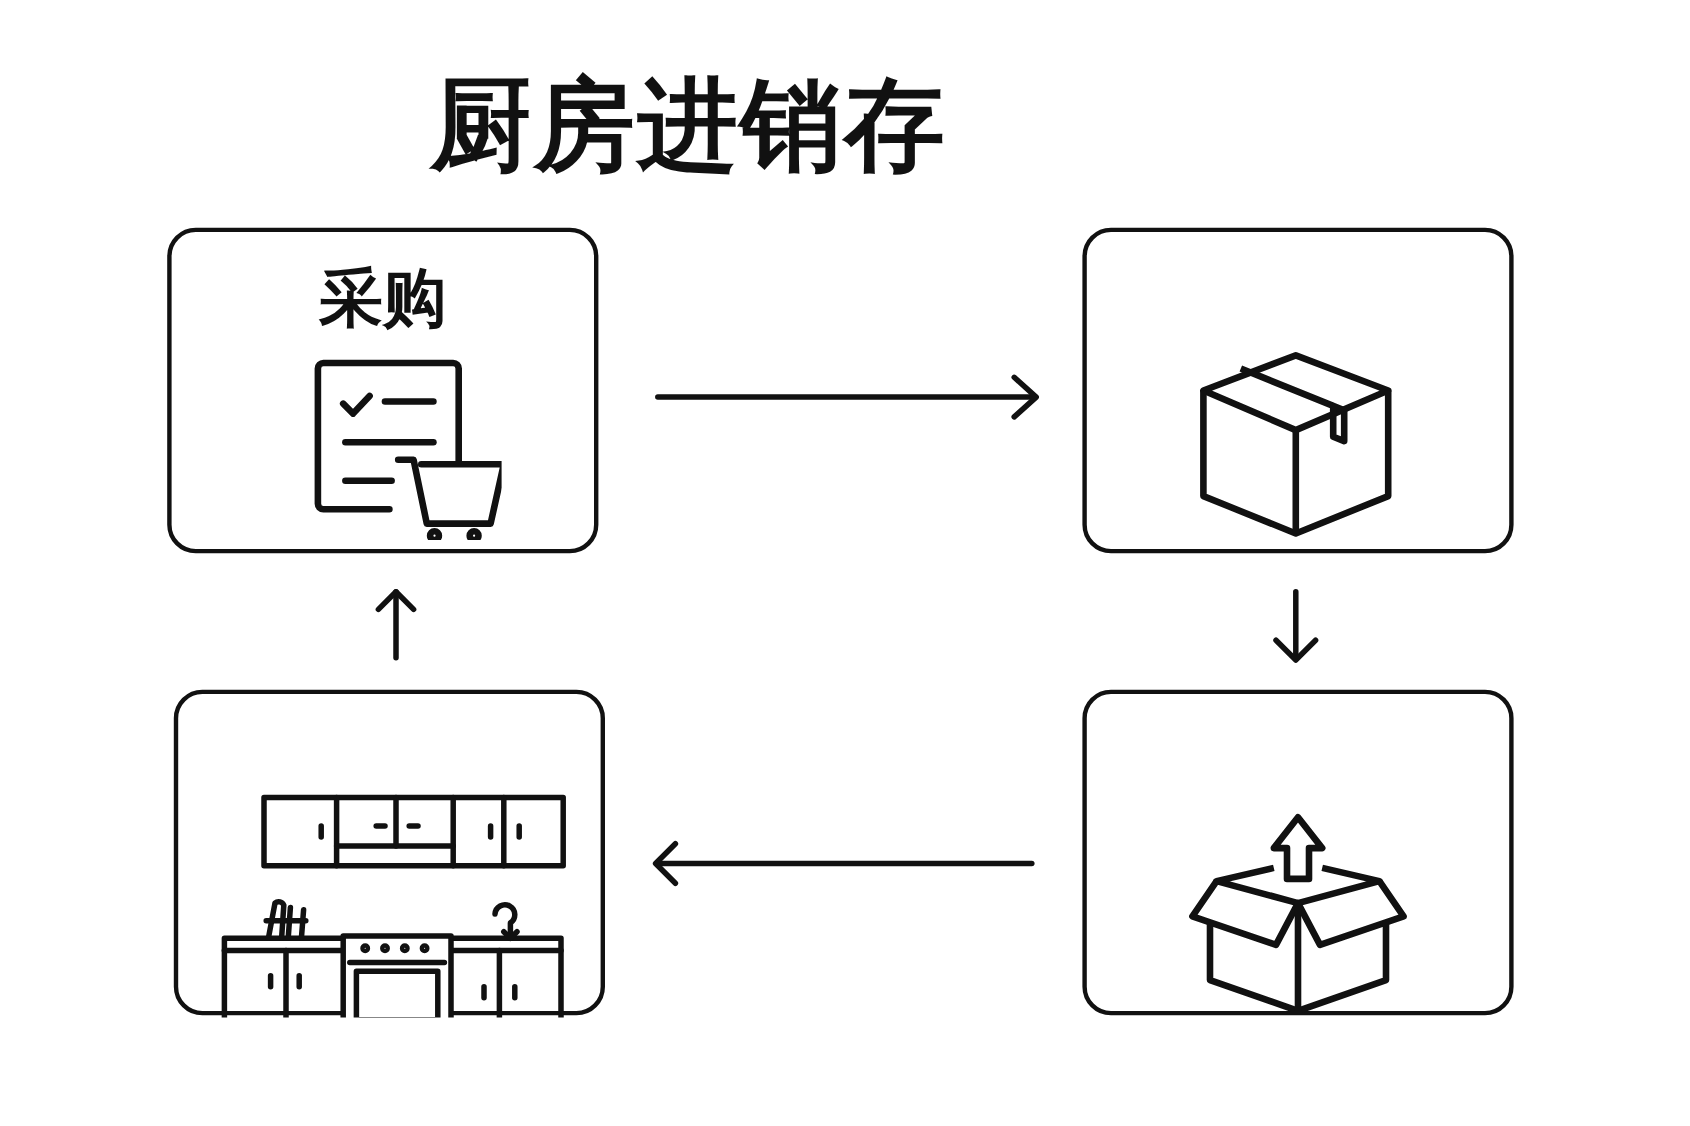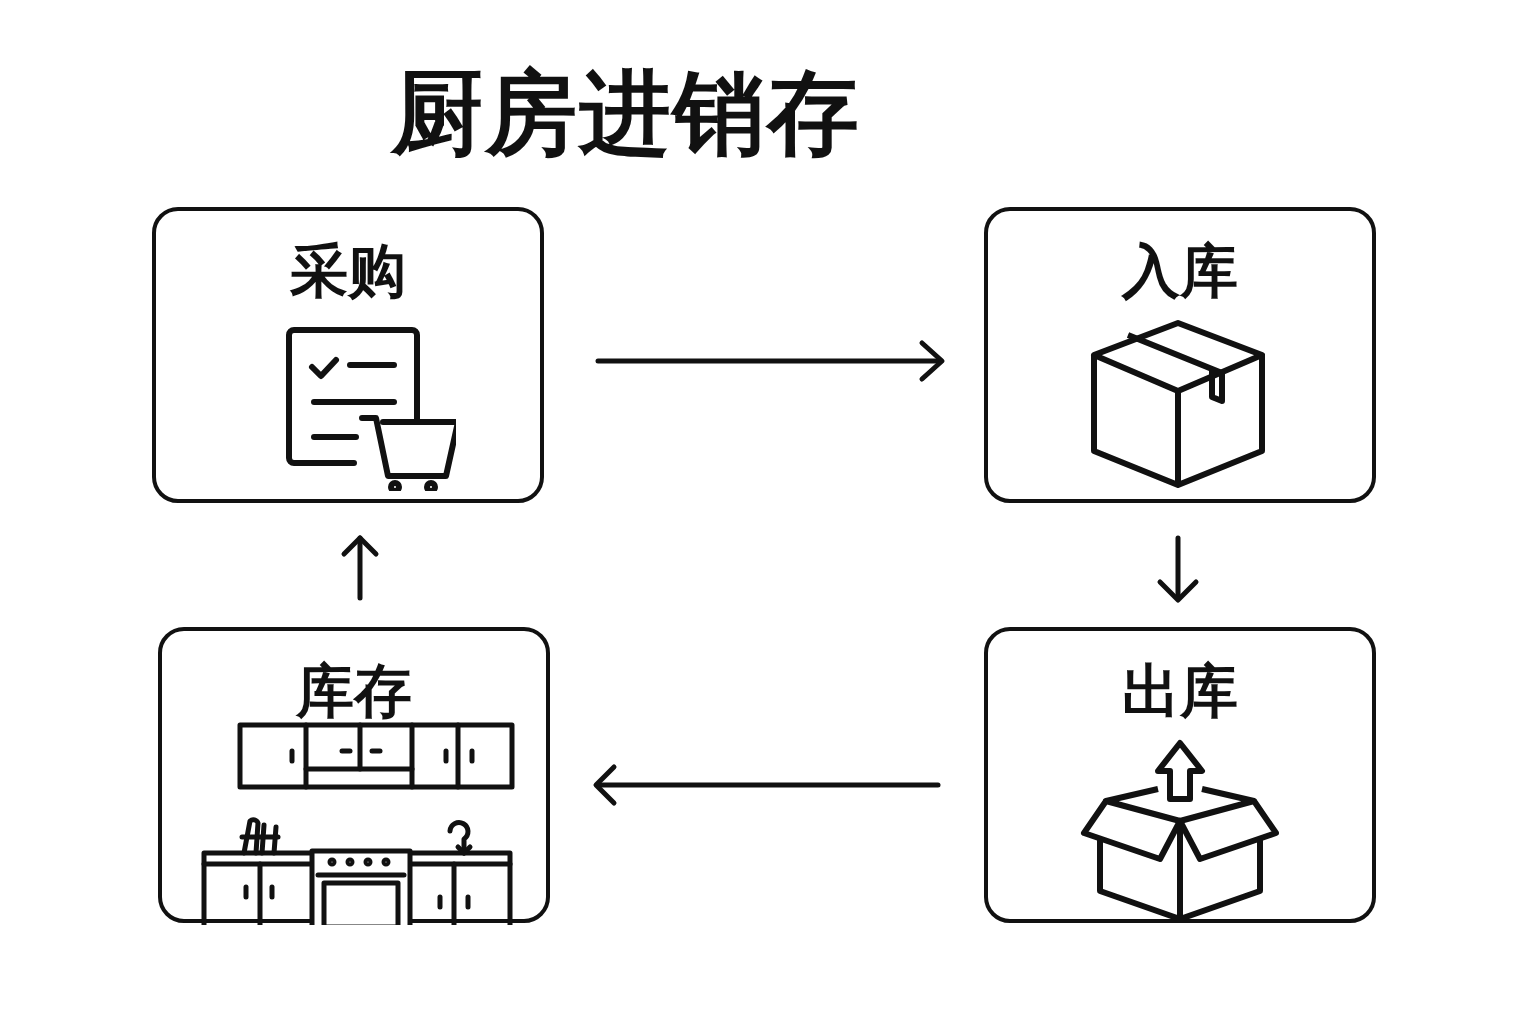--- a/index.html
+++ b/index.html
@@ -31,42 +31,39 @@
     <line x1="74" y1="46" x2="118" y2="46"></line>
     <line x1="38" y1="83" x2="118" y2="83"></line>
     <line x1="38" y1="118" x2="80" y2="118"></line>
     <path d="M86 99 h14 l12 58 h58 l12 -54 h-75"></path>
     <circle cx="119" cy="168" r="4"></circle>
     <circle cx="155" cy="168" r="4"></circle>
   </svg>
 </div>
 
 <div class="node" id="n-inbound">
-  <div class="label">入库</div>
   <svg class="icon" style="left:100px;top:108px" width="180" height="172" viewBox="0 0 180 172" fill="none" stroke="#111" stroke-width="6" stroke-linejoin="round">
     <path d="M6 36 L90 4 L174 36 L90 72 Z"></path>
     <path d="M6 36 V132 L90 166 L174 132 V36"></path>
     <line x1="90" y1="72" x2="90" y2="166"></line>
     <path d="M50 20 L134 54 V82 L124 78 V50 L40 16"></path>
   </svg>
 </div>
 
 <div class="node" id="n-outbound">
-  <div class="label">出库</div>
   <svg class="icon" style="left:90px;top:100px" width="210" height="190" viewBox="0 0 210 190" fill="none" stroke="#111" stroke-width="6" stroke-linejoin="round">
     <path d="M92 68 V40 H80 L102 12 L124 40 H112 V68 Z"></path>
     <path d="M80 58 L28 70 L102 90 L176 70 L124 58"></path>
     <path d="M28 70 L6 102 L82 128 L102 90 L122 128 L198 102 L176 70"></path>
     <path d="M22 108 V160 L102 188 L182 160 V108"></path>
     <line x1="102" y1="90" x2="102" y2="188"></line>
   </svg>
 </div>
 
 <div class="node" id="n-stock">
-  <div class="label">库存</div>
   <svg class="icon" style="left:38px;top:90px" width="316" height="204" viewBox="0 0 316 204" fill="none" stroke="#111" stroke-width="5" stroke-linecap="round" stroke-linejoin="round">
     <rect x="40" y="4" width="272" height="62"></rect>
     <line x1="106" y1="4" x2="106" y2="66"></line>
     <line x1="212" y1="4" x2="212" y2="66"></line>
     <line x1="258" y1="4" x2="258" y2="66"></line>
     <line x1="106" y1="48" x2="212" y2="48"></line>
     <line x1="160" y1="4" x2="160" y2="48"></line>
     <line x1="92" y1="30" x2="92" y2="40"></line>
     <line x1="142" y1="30" x2="150" y2="30"></line>
     <line x1="172" y1="30" x2="180" y2="30"></line>

